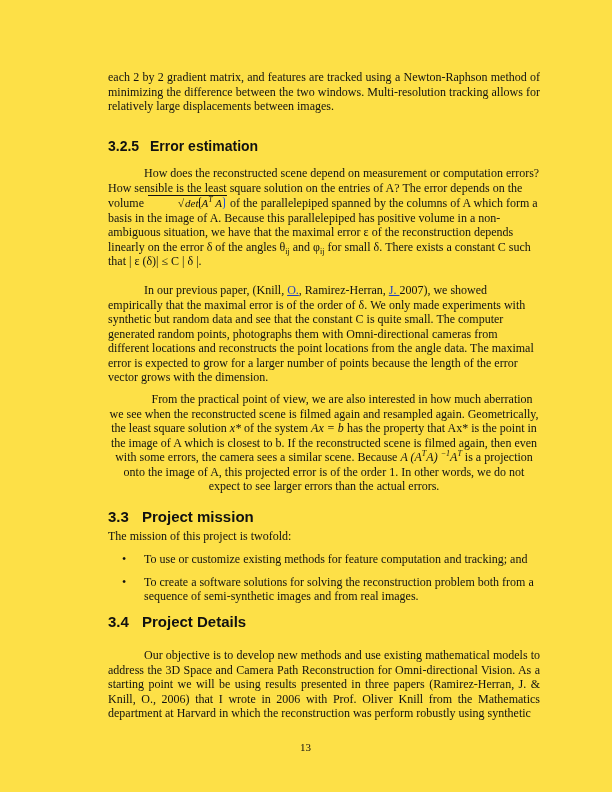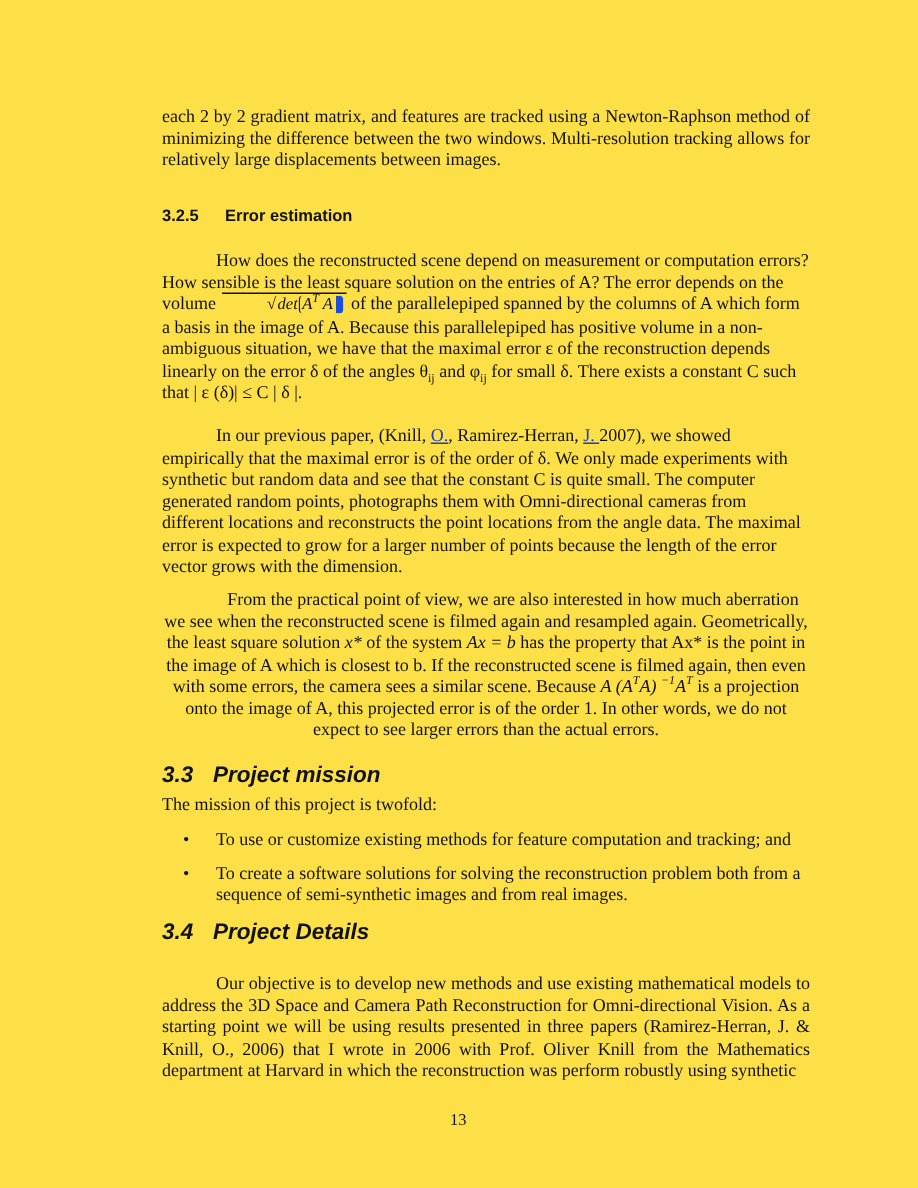--- a/index.html
+++ b/index.html
@@ -3,31 +3,31 @@
 <meta charset="utf-8">
 <style>
   html, body { margin: 0; padding: 0; background: #ffffff; }
   body { width: 612px; height: 792px; position: relative; overflow: hidden;
          font-family: "Liberation Serif", serif; color: #111; }
   .page { position: absolute; left: 0; top: 0; width: 612px; height: 792px; background: #fde047; }
   .txt { position: absolute; left: 108px; width: 432px; font-size: 12px; line-height: 14.5px; }
   .just { text-align: justify; }
   .ind { text-indent: 36px; }
   .h4 { position: absolute; left: 108px; font-family: "Liberation Sans", sans-serif;
-        font-weight: bold; font-size: 11px; }
+        font-weight: bold; font-size: 14px; }
   .h3 { position: absolute; left: 108px; font-family: "Liberation Sans", sans-serif;
-        font-weight: bold; font-style: italic; font-size: 15px; }
+        font-weight: bold; font-size: 15px; }
   .h3 .num { display: inline-block; width: 34px; }
   .h4 .num { display: inline-block; width: 42px; }
   a.lnk { color: #1f3fbf; text-decoration: underline; }
   .math { font-style: italic; }
   .sqrt { display: inline-block; border-top: 1px solid #111; padding: 0 2px; margin-left: 1px;
           font-style: italic; font-size: 11px; }
   .sqrt:before { content: "√"; font-style: normal; margin-left: -8px; margin-right: 1px; }
-  .paren { border-left: 1px solid #111; border-right: 5px solid #1d4ed8; padding: 0 2px; border-radius: 3px; }
+  .paren { border-left: 1px solid #111; border-right: 1px solid #1d4ed8; padding: 0 2px; border-radius: 3px; }
   sup, sub { font-size: 8px; line-height: 0; }
   ul.bullets { position: absolute; left: 108px; width: 432px; margin: 0; padding: 0; list-style: none;
                font-size: 12px; line-height: 14.5px; }
   ul.bullets li { position: relative; padding-left: 36px; margin-bottom: 8px; }
   ul.bullets li .dot { position: absolute; left: 14px; top: 0; }
   .pagenum { position: absolute; left: 300px; width: 12px; top: 741px; font-size: 11px; text-align: left; }
 </style>
 </head>
 <body>
 

